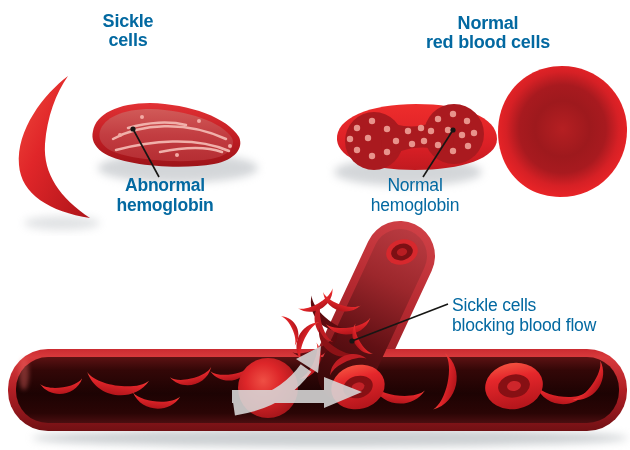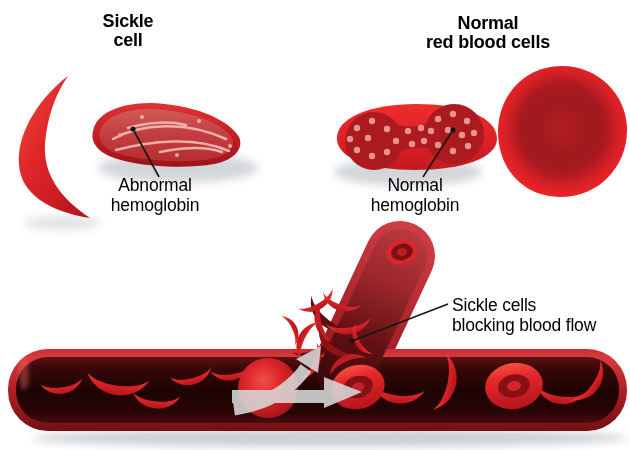--- a/index.html
+++ b/index.html
@@ -1,26 +1,26 @@
 <!DOCTYPE html>
 <html><head>
 <meta charset="utf-8">
 <style>
   html,body{margin:0;padding:0;background:#fff;}
   .stage{
     position:relative;width:630px;height:450px;background:#ffffff;
-    overflow:hidden;font-family:"Liberation Sans",sans-serif;color:#000000;
+    overflow:hidden;font-family:"Liberation Sans",sans-serif;color:#0369a1;
   }
   .stage svg{position:absolute;left:0;top:0;}
   .lbl{position:absolute;line-height:20px;font-size:17.5px;letter-spacing:-0.2px;}
   .lbl.title{font-weight:700;font-size:18px;line-height:19px;}
   .center{text-align:center;}
   #title-left{left:58px;top:12px;width:140px;}
   #title-right{left:398px;top:14px;width:180px;}
-  #label-abnormal{left:75px;top:175px;width:160px;}
+  #label-abnormal{left:85px;top:175px;width:160px;font-weight:bold;}
   #label-normal{left:335px;top:175px;width:160px;}
   #label-blocking{left:452px;top:295px;width:180px;text-align:left;}
 </style>
 </head>
 <body>
 
 <div class="stage">
 
   <svg width="630" height="450" viewBox="0 0 630 450">
     <defs>
@@ -231,21 +231,21 @@
 
       <g stroke="#161614" stroke-width="1.6">
         <line x1="352" y1="341" x2="448" y2="304"></line>
           <circle cx="352" cy="341" r="2.6" fill="#161614" stroke="none"></circle>
       </g>
     </g>
   </svg>
 
   <div id="title-left" class="lbl title center">
     <div>Sickle</div>
-    <div>cell</div>
+    <div>cells</div>
   </div>
 
   <div id="title-right" class="lbl title center">
     <div>Normal</div>
     <div>red blood cells</div>
   </div>
 
   <div id="label-abnormal" class="lbl center">
     <div>Abnormal</div>
     <div>hemoglobin</div>

